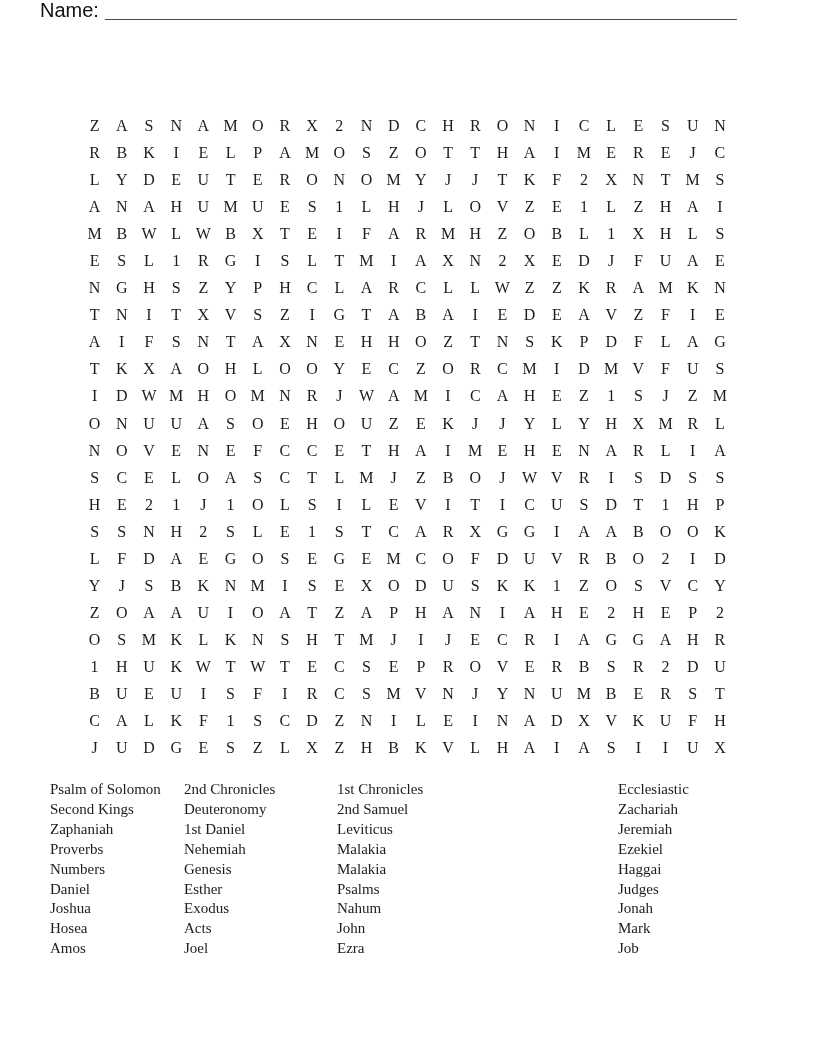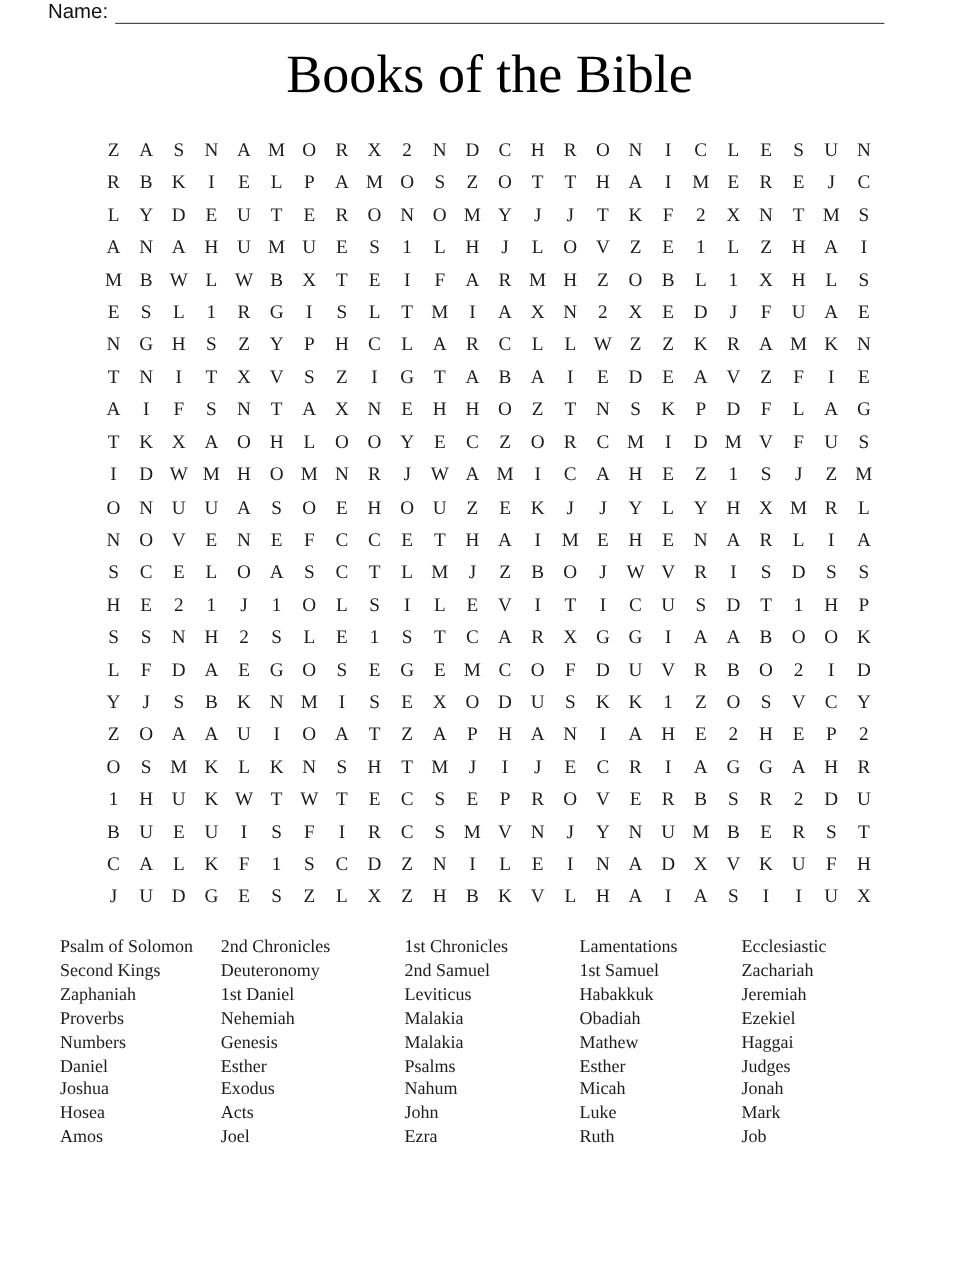--- a/index.html
+++ b/index.html
@@ -21,21 +21,21 @@
     position: absolute;
     left: 40px;
     top: 0px;
     right: 79px;
     height: 20px;
     display: flex;
     align-items: flex-end;
   }
   .name-label {
     font-family: "Liberation Sans", sans-serif;
-    font-size: 17px;
+    font-size: 20px;
     line-height: 20px;
     color: #111;
   }
   .name-line {
     flex: 1;
     margin-left: 6px;
     height: 18px;
     border-bottom: 1.5px solid #4a4a4a;
   }
   
@@ -98,21 +98,20 @@
 </head>
 <body>
 
 <div class="page">
 
   <div class="name-row">
     <span class="name-label">Name:</span>
     <span class="name-line"></span>
   </div>
 
-  <h1 class="title">Books of the Bible</h1>
 
   <div class="grid">
       <div class="grid-row">
         <span class="grid-cell">Z</span>
         <span class="grid-cell">A</span>
         <span class="grid-cell">S</span>
         <span class="grid-cell">N</span>
         <span class="grid-cell">A</span>
         <span class="grid-cell">M</span>
         <span class="grid-cell">O</span>
@@ -761,31 +760,20 @@
         <div class="word-item">1st Chronicles</div>
         <div class="word-item">2nd Samuel</div>
         <div class="word-item">Leviticus</div>
         <div class="word-item">Malakia</div>
         <div class="word-item">Malakia</div>
         <div class="word-item">Psalms</div>
         <div class="word-item">Nahum</div>
         <div class="word-item">John</div>
         <div class="word-item">Ezra</div>
       </div>
-    <div class="word-col word-col-4">
-        <div class="word-item">Lamentations</div>
-        <div class="word-item">1st Samuel</div>
-        <div class="word-item">Habakkuk</div>
-        <div class="word-item">Obadiah</div>
-        <div class="word-item">Mathew</div>
-        <div class="word-item">Esther</div>
-        <div class="word-item">Micah</div>
-        <div class="word-item">Luke</div>
-        <div class="word-item">Ruth</div>
-      </div>
     <div class="word-col word-col-5">
         <div class="word-item">Ecclesiastic</div>
         <div class="word-item">Zachariah</div>
         <div class="word-item">Jeremiah</div>
         <div class="word-item">Ezekiel</div>
         <div class="word-item">Haggai</div>
         <div class="word-item">Judges</div>
         <div class="word-item">Jonah</div>
         <div class="word-item">Mark</div>
         <div class="word-item">Job</div>

